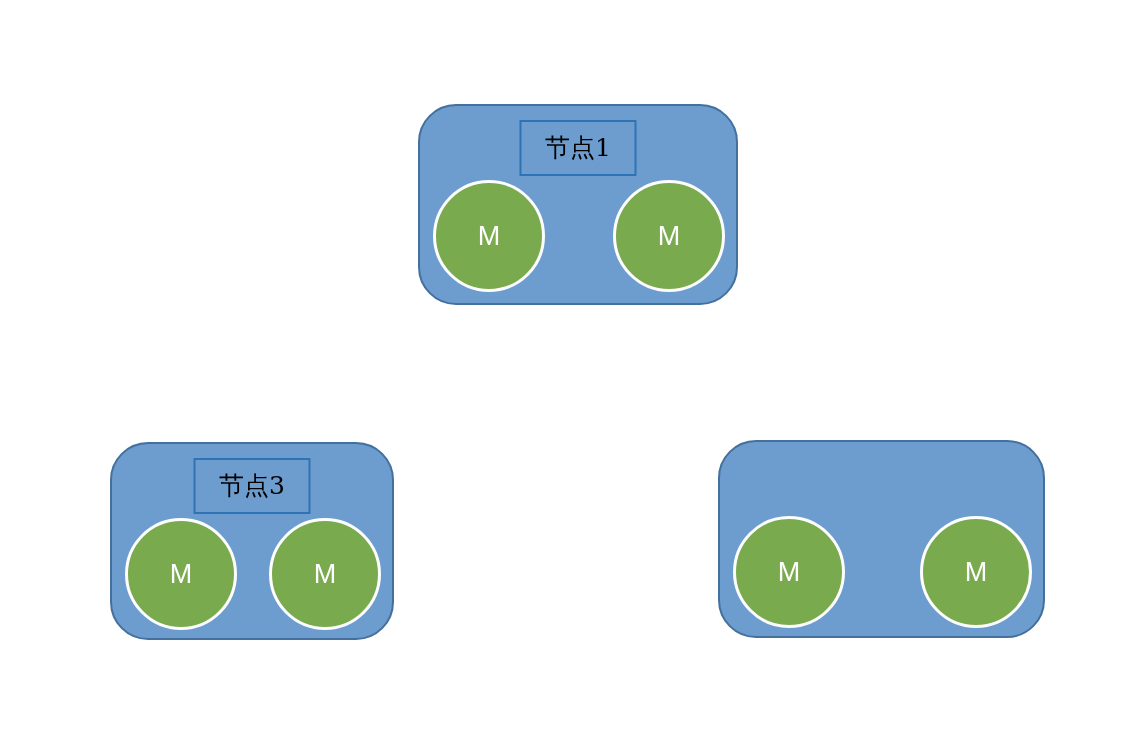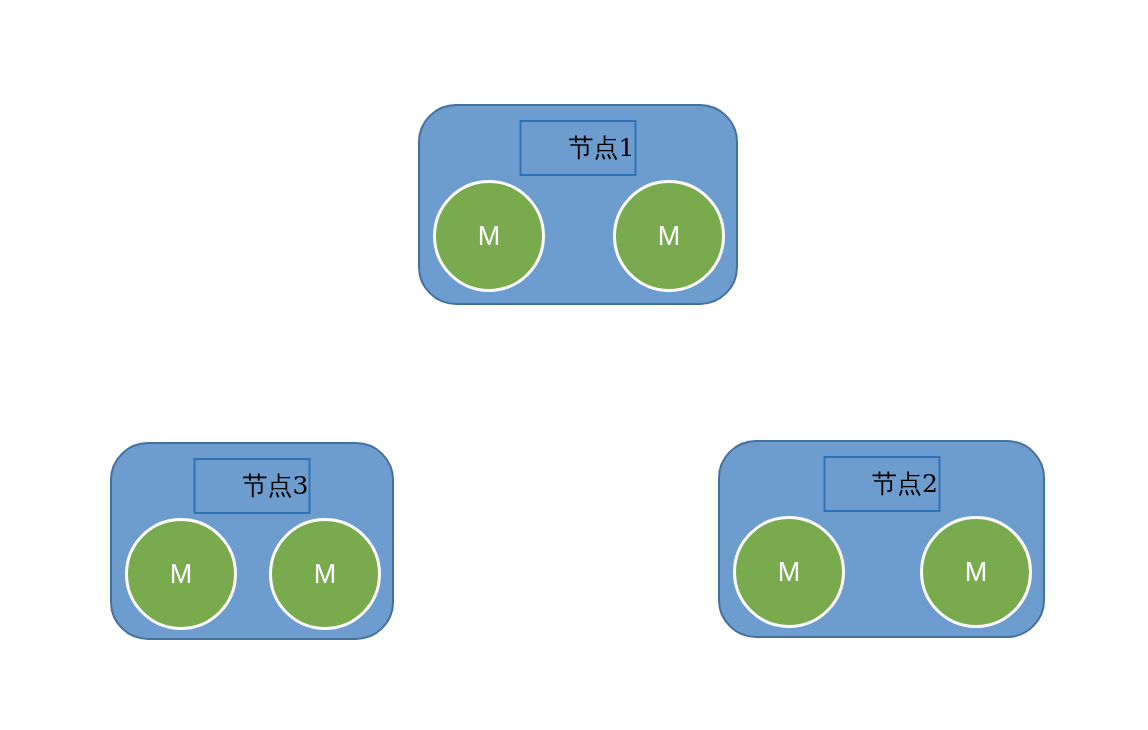--- a/index.html
+++ b/index.html
@@ -35,21 +35,21 @@
     transform: translateX(-50%);
     top: 14px;
     width: 117px;
     height: 56px;
     box-sizing: border-box;
     background: var(--node-fill, #6d9ccf);
     border: 2px solid var(--label-border, #2e74b5);
     color: var(--label-text, #000000);
     font-size: 25px;
     line-height: 52px;
-    text-align: right;
+    text-align: center;
     font-family: "DejaVu Serif", "Liberation Serif", serif;
     white-space: nowrap;
   }
   .member-circle {
     position: absolute;
     width: 112px;
     height: 112px;
     box-sizing: border-box;
     background: var(--circle-fill, #7aaa4e);
     border: 3px solid var(--circle-border, #fcfdfc);
@@ -74,18 +74,17 @@
     <div class="member-circle c-right">M</div>
   </div>
 
   <div class="node node-3">
     <div class="node-label">节点3</div>
     <div class="member-circle c-left">M</div>
     <div class="member-circle c-right">M</div>
   </div>
 
   <div class="node node-2">
-    <div class="node-label">节点2</div>
     <div class="member-circle c-left">M</div>
     <div class="member-circle c-right">M</div>
   </div>
 
 </div>
 
 </body></html>

